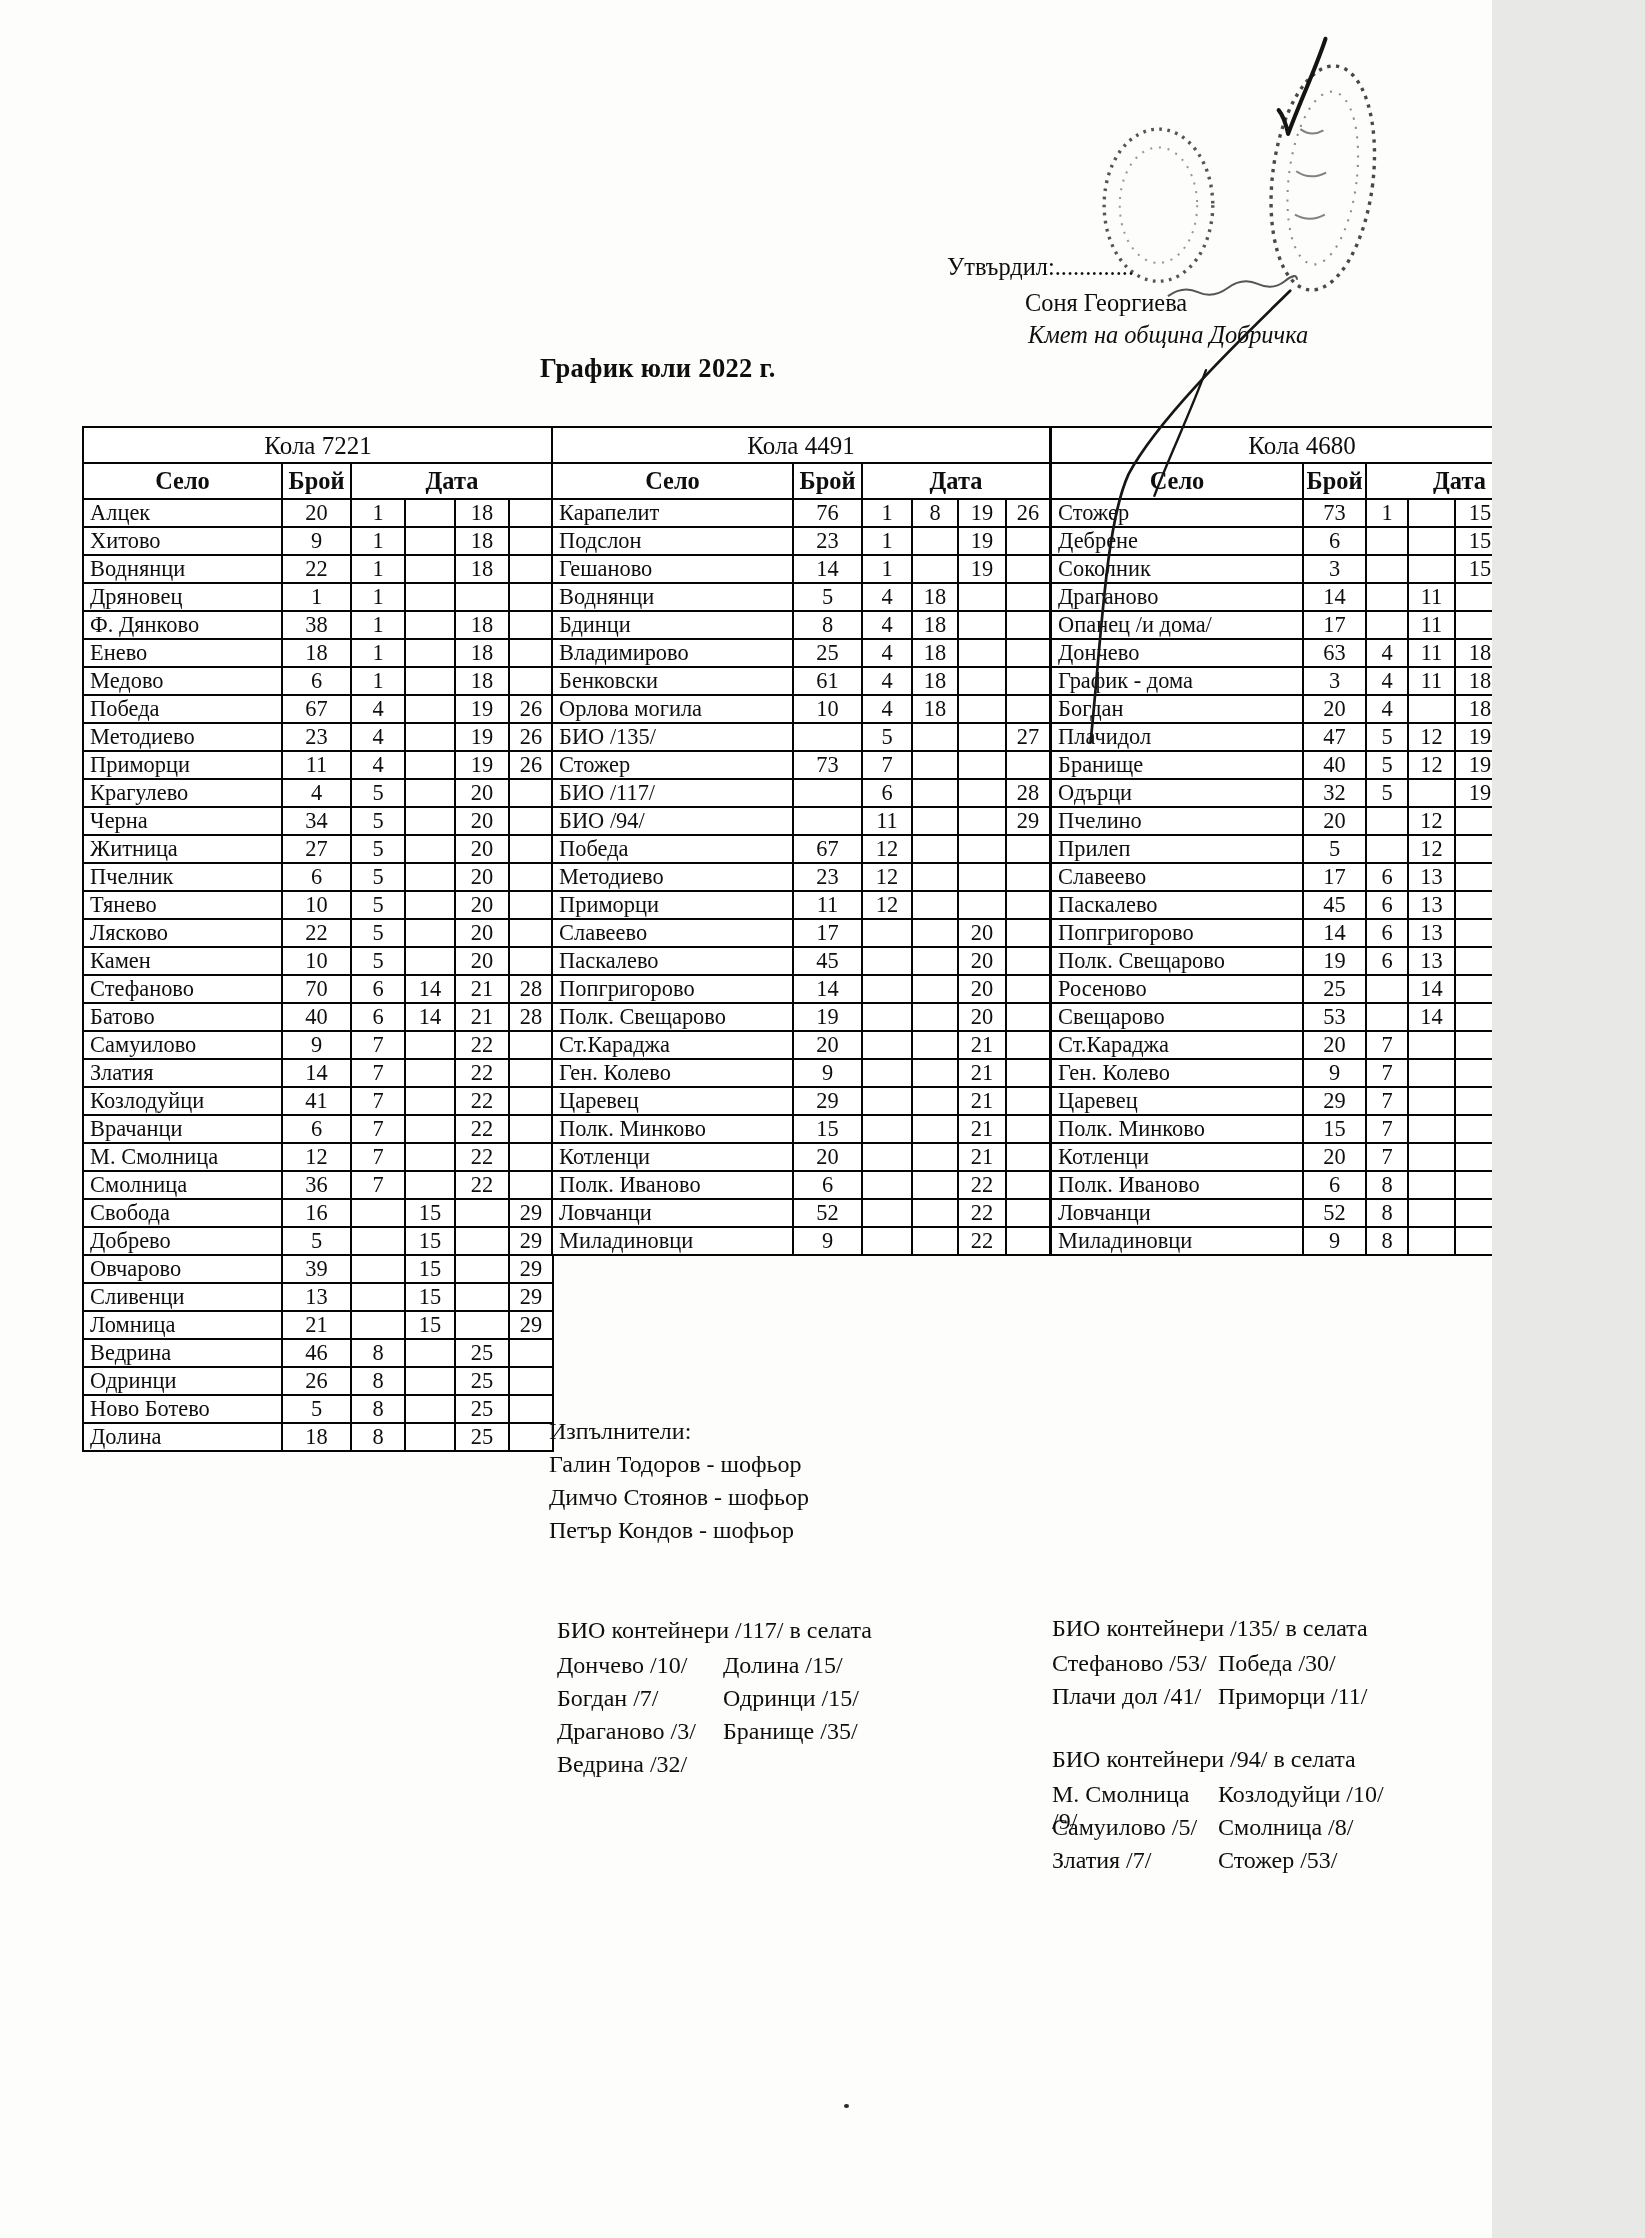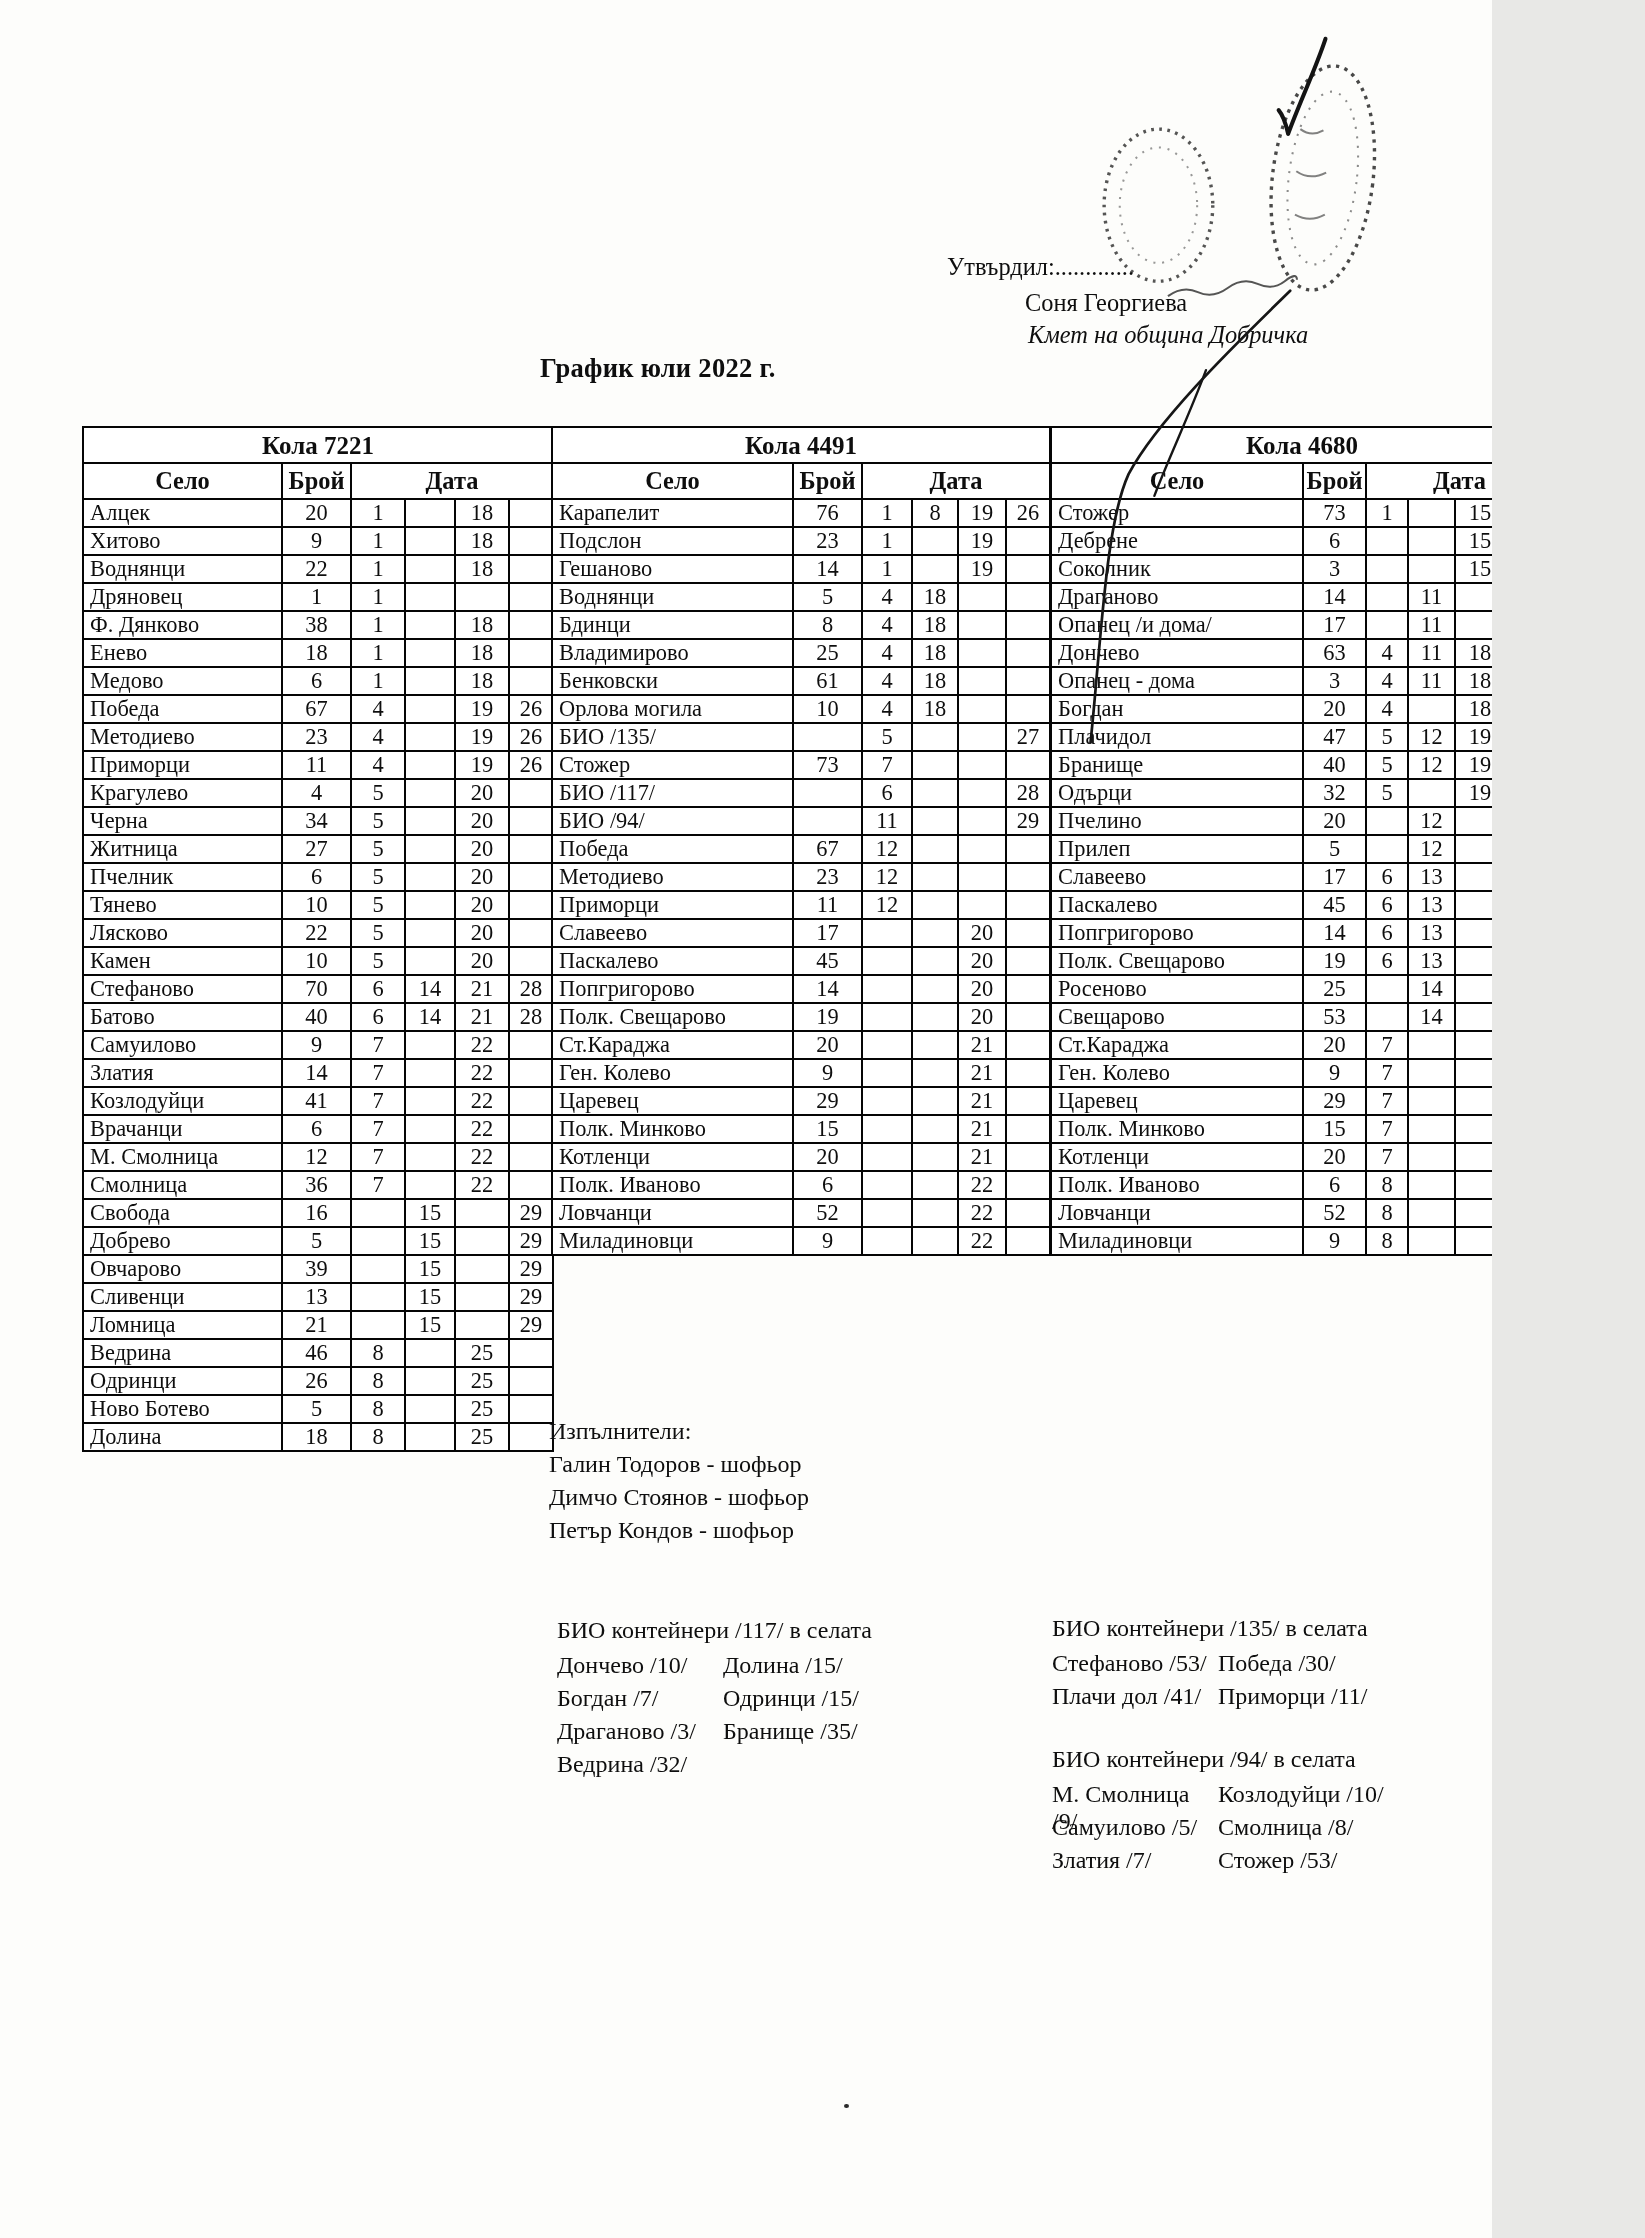--- a/index.html
+++ b/index.html
@@ -21,21 +21,21 @@
     position:absolute;top:426px;
     border-collapse:collapse;table-layout:fixed;
     background:#fff;
   }
   table.sched th,table.sched td{
     border:2px solid #050505;
     padding:0;margin:0;
     line-height:1;vertical-align:middle;
     overflow:hidden;white-space:nowrap;
   }
-  table.sched tr.band-row th{height:34px;font-size:25px;font-weight:bold;text-align:center;}
+  table.sched tr.band-row th{height:34px;font-size:25px;font-weight:normal;text-align:center;}
   table.sched tr.head-row th{height:34px;font-size:24.4px;font-weight:bold;text-align:center;}
   table.sched tbody tr{height:28px;}
   table.sched td.v{font-size:22.4px;text-align:left;padding-left:6.1px;}
   table.sched td.n{font-size:22.4px;text-align:center;}
   table.t1{left:82px;width:469px;}
   table.t2{left:551px;width:498px;}
   table.t3{left:1050px;width:502px;}
   
   .executors{position:absolute;left:549px;top:1418px;font-size:24px;}
   .exec-head{height:33px;}
@@ -660,21 +660,21 @@
         </tr>
         <tr>
           <td class="v">Дончево</td>
           <td class="n">63</td>
           <td class="n">4</td>
           <td class="n">11</td>
           <td class="n">18</td>
           <td class="n">25</td>
         </tr>
         <tr>
-          <td class="v">Опанец - дома</td>
+          <td class="v">График - дома</td>
           <td class="n">3</td>
           <td class="n">4</td>
           <td class="n">11</td>
           <td class="n">18</td>
           <td class="n">25</td>
         </tr>
         <tr>
           <td class="v">Богдан</td>
           <td class="n">20</td>
           <td class="n">4</td>

